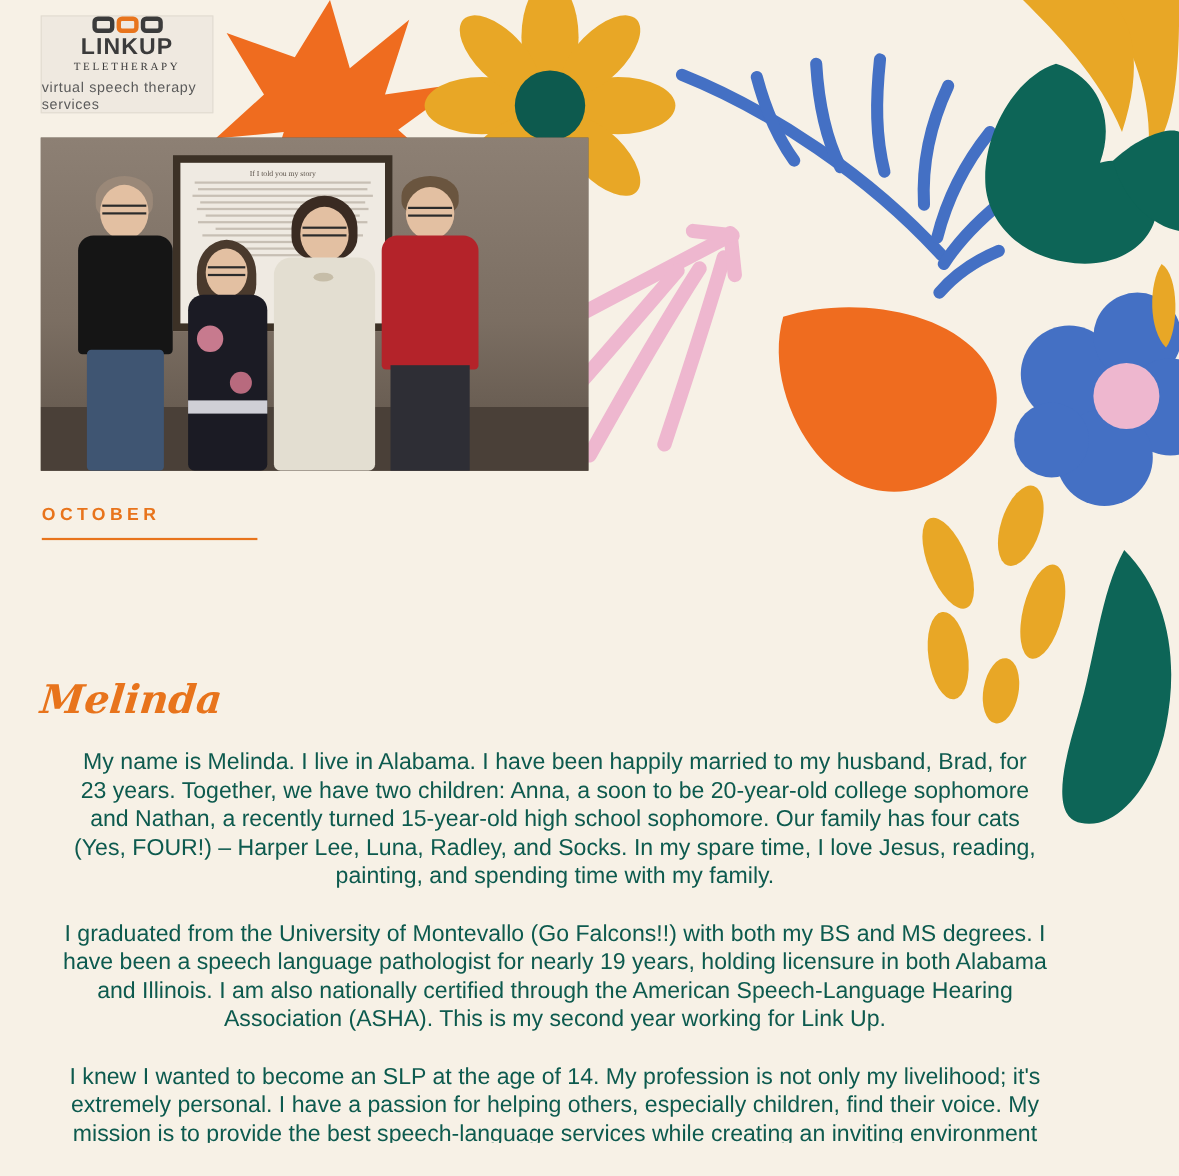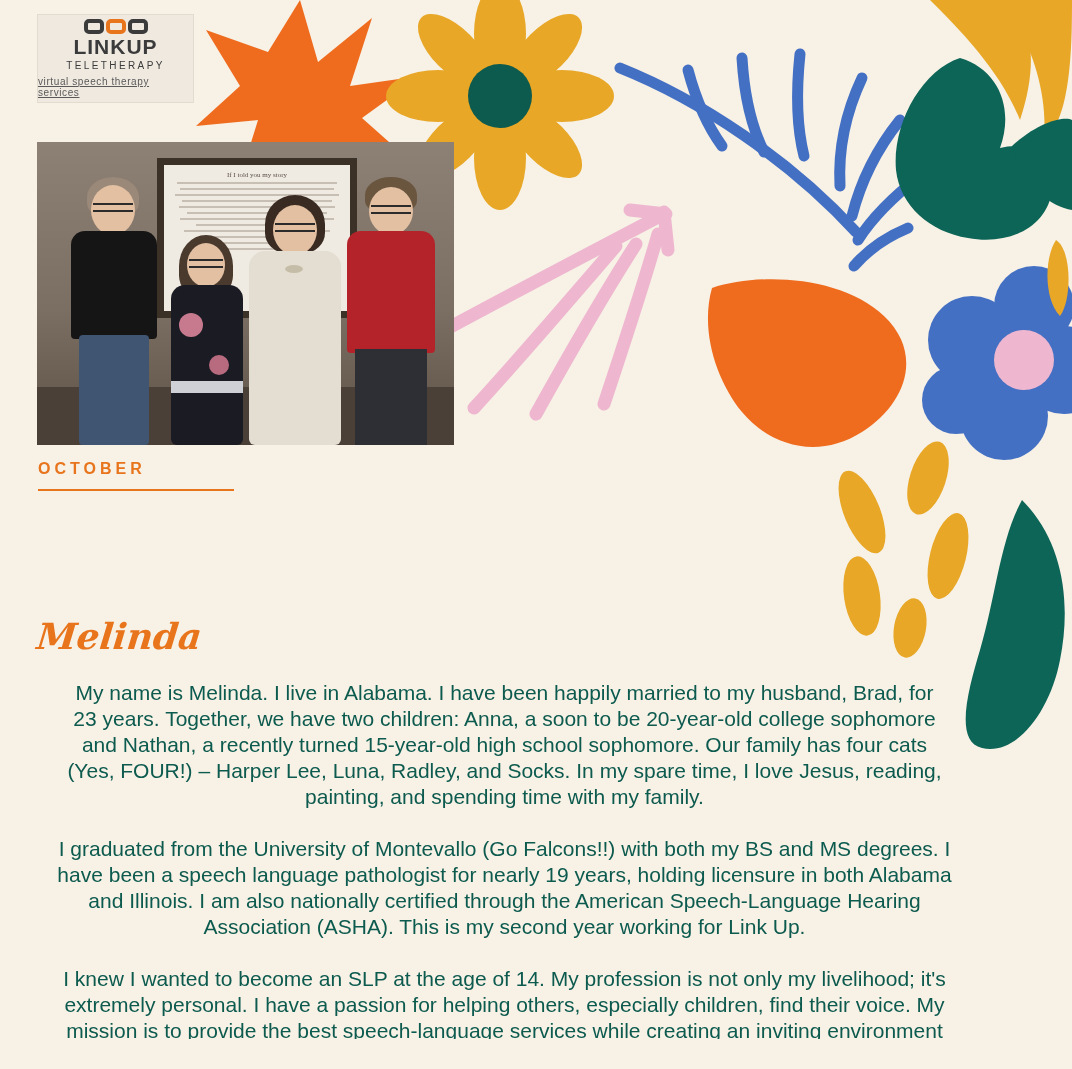--- a/index.html
+++ b/index.html
@@ -63,41 +63,40 @@
   .ring.orange { border: 4px solid #e8741c; }
   .logo-name {
     font-family: "Liberation Sans", sans-serif;
     font-weight: bold;
     font-size: 21px;
     letter-spacing: 1px;
     color: #3b3b3b;
     line-height: 1;
   }
   .logo-sub {
-    font-family: Liberation Sans, sans-serif;
+    font-family: Liberation Serif, serif;
     font-size: 10px;
     letter-spacing: 2.4px;
     color: #3b3b3b;
     margin-top: 3px;
   }
   .logo-tag {
     font-family: "Liberation Sans", sans-serif;
-    font-size: 10px;
+    font-size: 13px;
     letter-spacing: 0.6px;
     color: #5a5a5a;
     margin-top: 5px;
-    text-decoration: underline;
   }
 
   
   .photo {
     position: absolute;
     left: 37px;
-    top: 142px;
-    width: 417px;
+    top: 125px;
+    width: 498px;
     height: 303px;
     overflow: hidden;
     z-index: 6;
     background: #6d6257;
   }
   .photo .wall {
     position: absolute;
     inset: 0;
     background: linear-gradient(180deg,#8d8074 0%, #7b6e62 55%, #5d5248 100%);
   }

